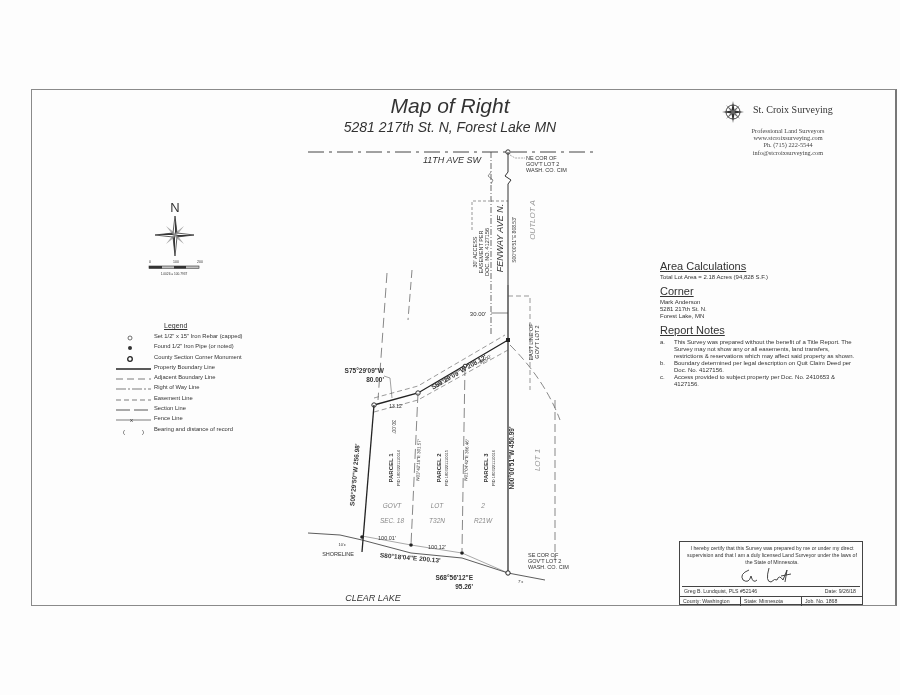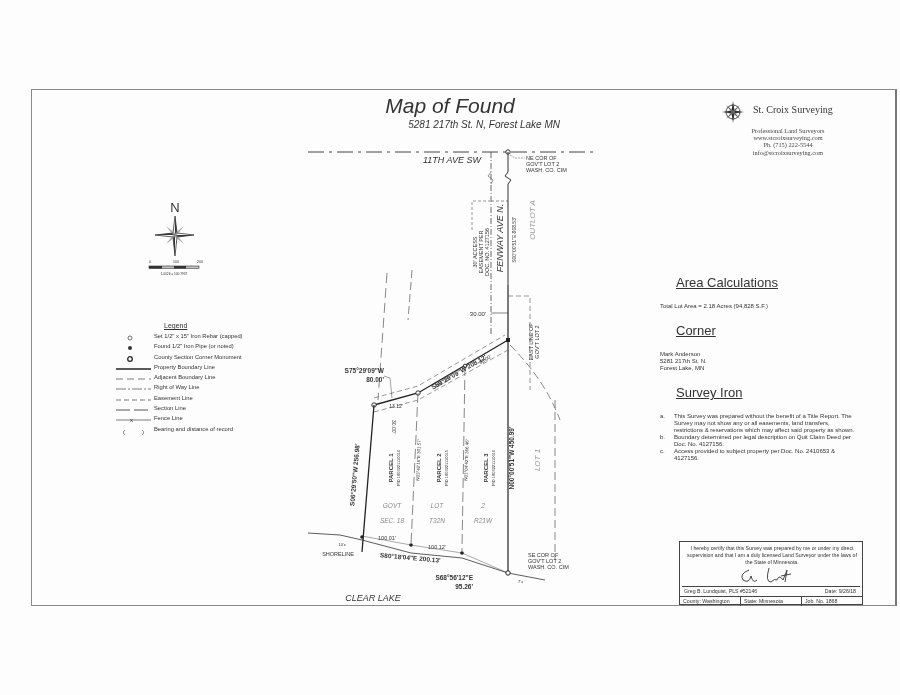--- a/index.html
+++ b/index.html
@@ -1,25 +1,25 @@
 <!DOCTYPE html>
 <html><head>
 <meta charset="utf-8">
 <style>
   html,body{margin:0;padding:0;}
   body{width:900px;height:695px;background:#fdfdfd;position:relative;overflow:hidden;font-family:"Liberation Sans",sans-serif;color:#222;}
   .frame{position:absolute;left:31px;top:89px;width:866px;height:517px;border:1.5px solid #8a8a8a;border-right:2px solid #777;box-sizing:border-box;}
   .title{position:absolute;left:340px;top:94px;width:220px;text-align:center;font-family:"Liberation Sans",sans-serif;font-style:italic;font-size:21px;color:#333;}
-  .subtitle{position:absolute;left:340px;top:119px;width:220px;text-align:right;font-style:italic;font-size:10px;color:#333;}
+  .subtitle{position:absolute;left:340px;top:119px;width:220px;text-align:center;font-style:italic;font-size:14px;color:#333;}
   .company{position:absolute;left:718px;top:101px;width:140px;font-family:"Liberation Serif",serif;}
   .company .name{position:absolute;left:35px;top:3px;font-size:10px;color:#333;white-space:nowrap;}
   .company .logo{position:absolute;left:4px;top:0;width:22px;height:22px;}
   .company .lines{position:absolute;left:0;top:26px;width:140px;text-align:center;font-size:6.3px;line-height:7.2px;color:#444;}
   .info{position:absolute;left:660px;top:262px;width:200px;font-size:6px;color:#333;line-height:7px;}
-  .info h4{margin:16px;font-size:13px;font-weight:normal;text-decoration:underline;color:#333;line-height:9px;}
+  .info h4{margin:0;font-size:11px;font-weight:normal;text-decoration:underline;color:#333;line-height:9px;}
   .info .p{margin:3px 0 6px 0;}
   .info ol{list-style:none;padding:0;margin:4px 0 0 0;}
   .info li{position:relative;padding-left:14px;margin-bottom:0;}
   .info li span.k{position:absolute;left:0;top:0;}
   .legend{position:absolute;left:116px;top:322px;width:170px;font-size:5.8px;color:#333;}
   .legend h4{margin:0 0 4px 48px;font-size:7px;font-weight:normal;text-decoration:underline;}
   .legend .row{position:relative;height:10.3px;}
   .legend .sym{position:absolute;left:0;top:1px;width:36px;height:8px;}
   .legend .lbl{position:absolute;left:38px;top:0;white-space:nowrap;}
   .cert{position:absolute;left:679px;top:541px;width:184px;height:64px;border:1px solid #444;box-sizing:border-box;font-family:"Liberation Sans",sans-serif;}
@@ -32,21 +32,21 @@
   .cert .bot div+div{border-left:1px solid #444;}
   .cert .sig{position:absolute;left:55px;top:22px;width:70px;height:22px;}
   svg.map{position:absolute;left:0;top:0;}
   .maptxt{font-family:"Liberation Sans",sans-serif;fill:#333;}
 </style>
 </head>
 <body>
 
 <div class="frame"></div>
 
-<div class="title">Map of Found</div>
+<div class="title">Map of Right</div>
 <div class="subtitle">5281 217th St. N, Forest Lake MN</div>
 
 <div class="company">
   <svg class="logo" viewBox="0 0 22 22">
     <circle cx="11" cy="11" r="7" fill="none" stroke="#444" stroke-width="1"></circle>
     <polygon points="11,0 12.5,9.5 22,11 12.5,12.5 11,22 9.5,12.5 0,11 9.5,9.5" fill="#333"></polygon>
     <polygon points="4,4 11.8,10.2 18,18 10.2,11.8" fill="#666"></polygon>
     <polygon points="18,4 11.8,11.8 4,18 10.2,10.2" fill="#666"></polygon>
   </svg>
   <div class="name">St. Croix Surveying</div>
@@ -250,21 +250,21 @@
 
 <div class="info">
   <h4>Area Calculations</h4>
   <div class="p">Total Lot Area = 2.18 Acres (94,828 S.F.)</div>
   <h4>Corner</h4>
   <div class="p">
     <div>Mark Anderson</div>
     <div>5281 217th St. N.</div>
     <div>Forest Lake, MN</div>
   </div>
-  <h4>Survey Iron</h4>
+  <h4>Report Notes</h4>
   <ol>
     <li><span class="k">a.</span><span>This Survey was prepared without the benefit of a Title Report. The Survey may not show any or all easements, land transfers, restrictions &amp; reservations which may affect said property as shown.</span></li>
     <li><span class="k">b.</span><span>Boundary determined per legal description on Quit Claim Deed per Doc. No. 4127156.</span></li>
     <li><span class="k">c.</span><span>Access provided to subject property per Doc. No. 2410653 &amp; 4127156.</span></li>
   </ol>
 </div>
 
 <div class="cert">
   <div class="txt">I hereby certify that this Survey was prepared by me or under my direct supervision and that I am a duly licensed Land Surveyor under the laws of the State of Minnesota.</div>
   <svg class="sig" viewBox="0 0 70 22">

